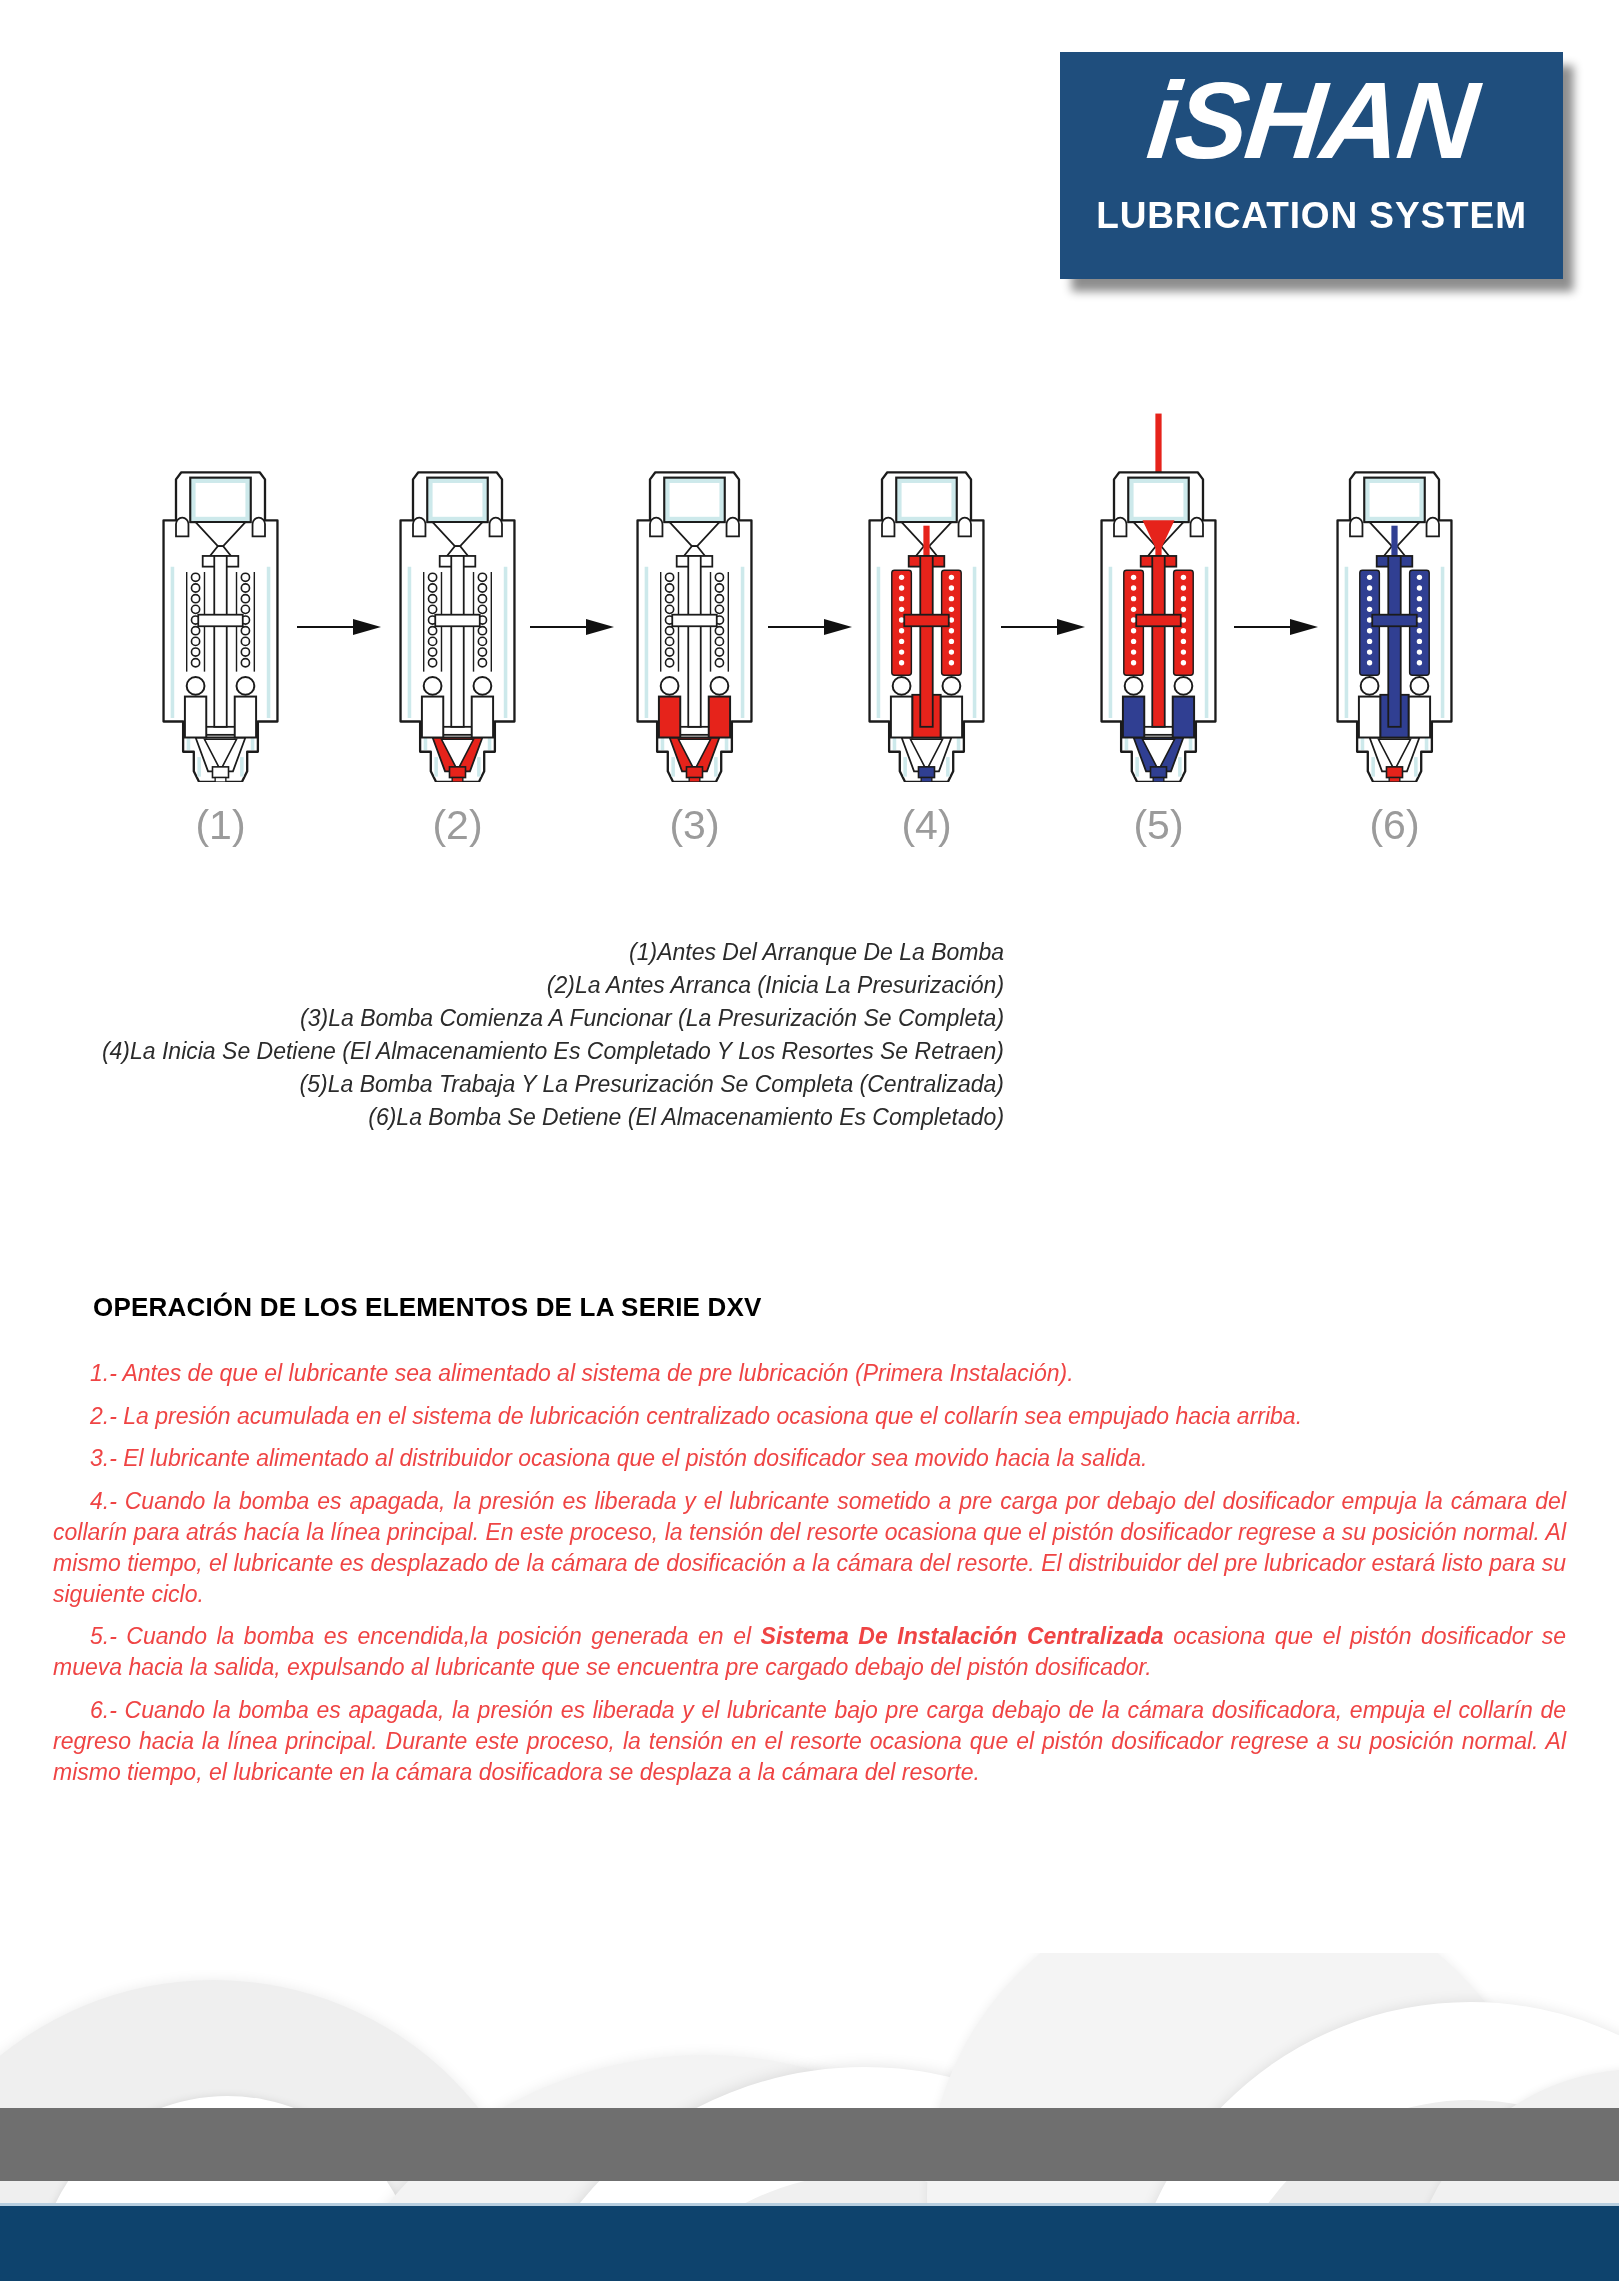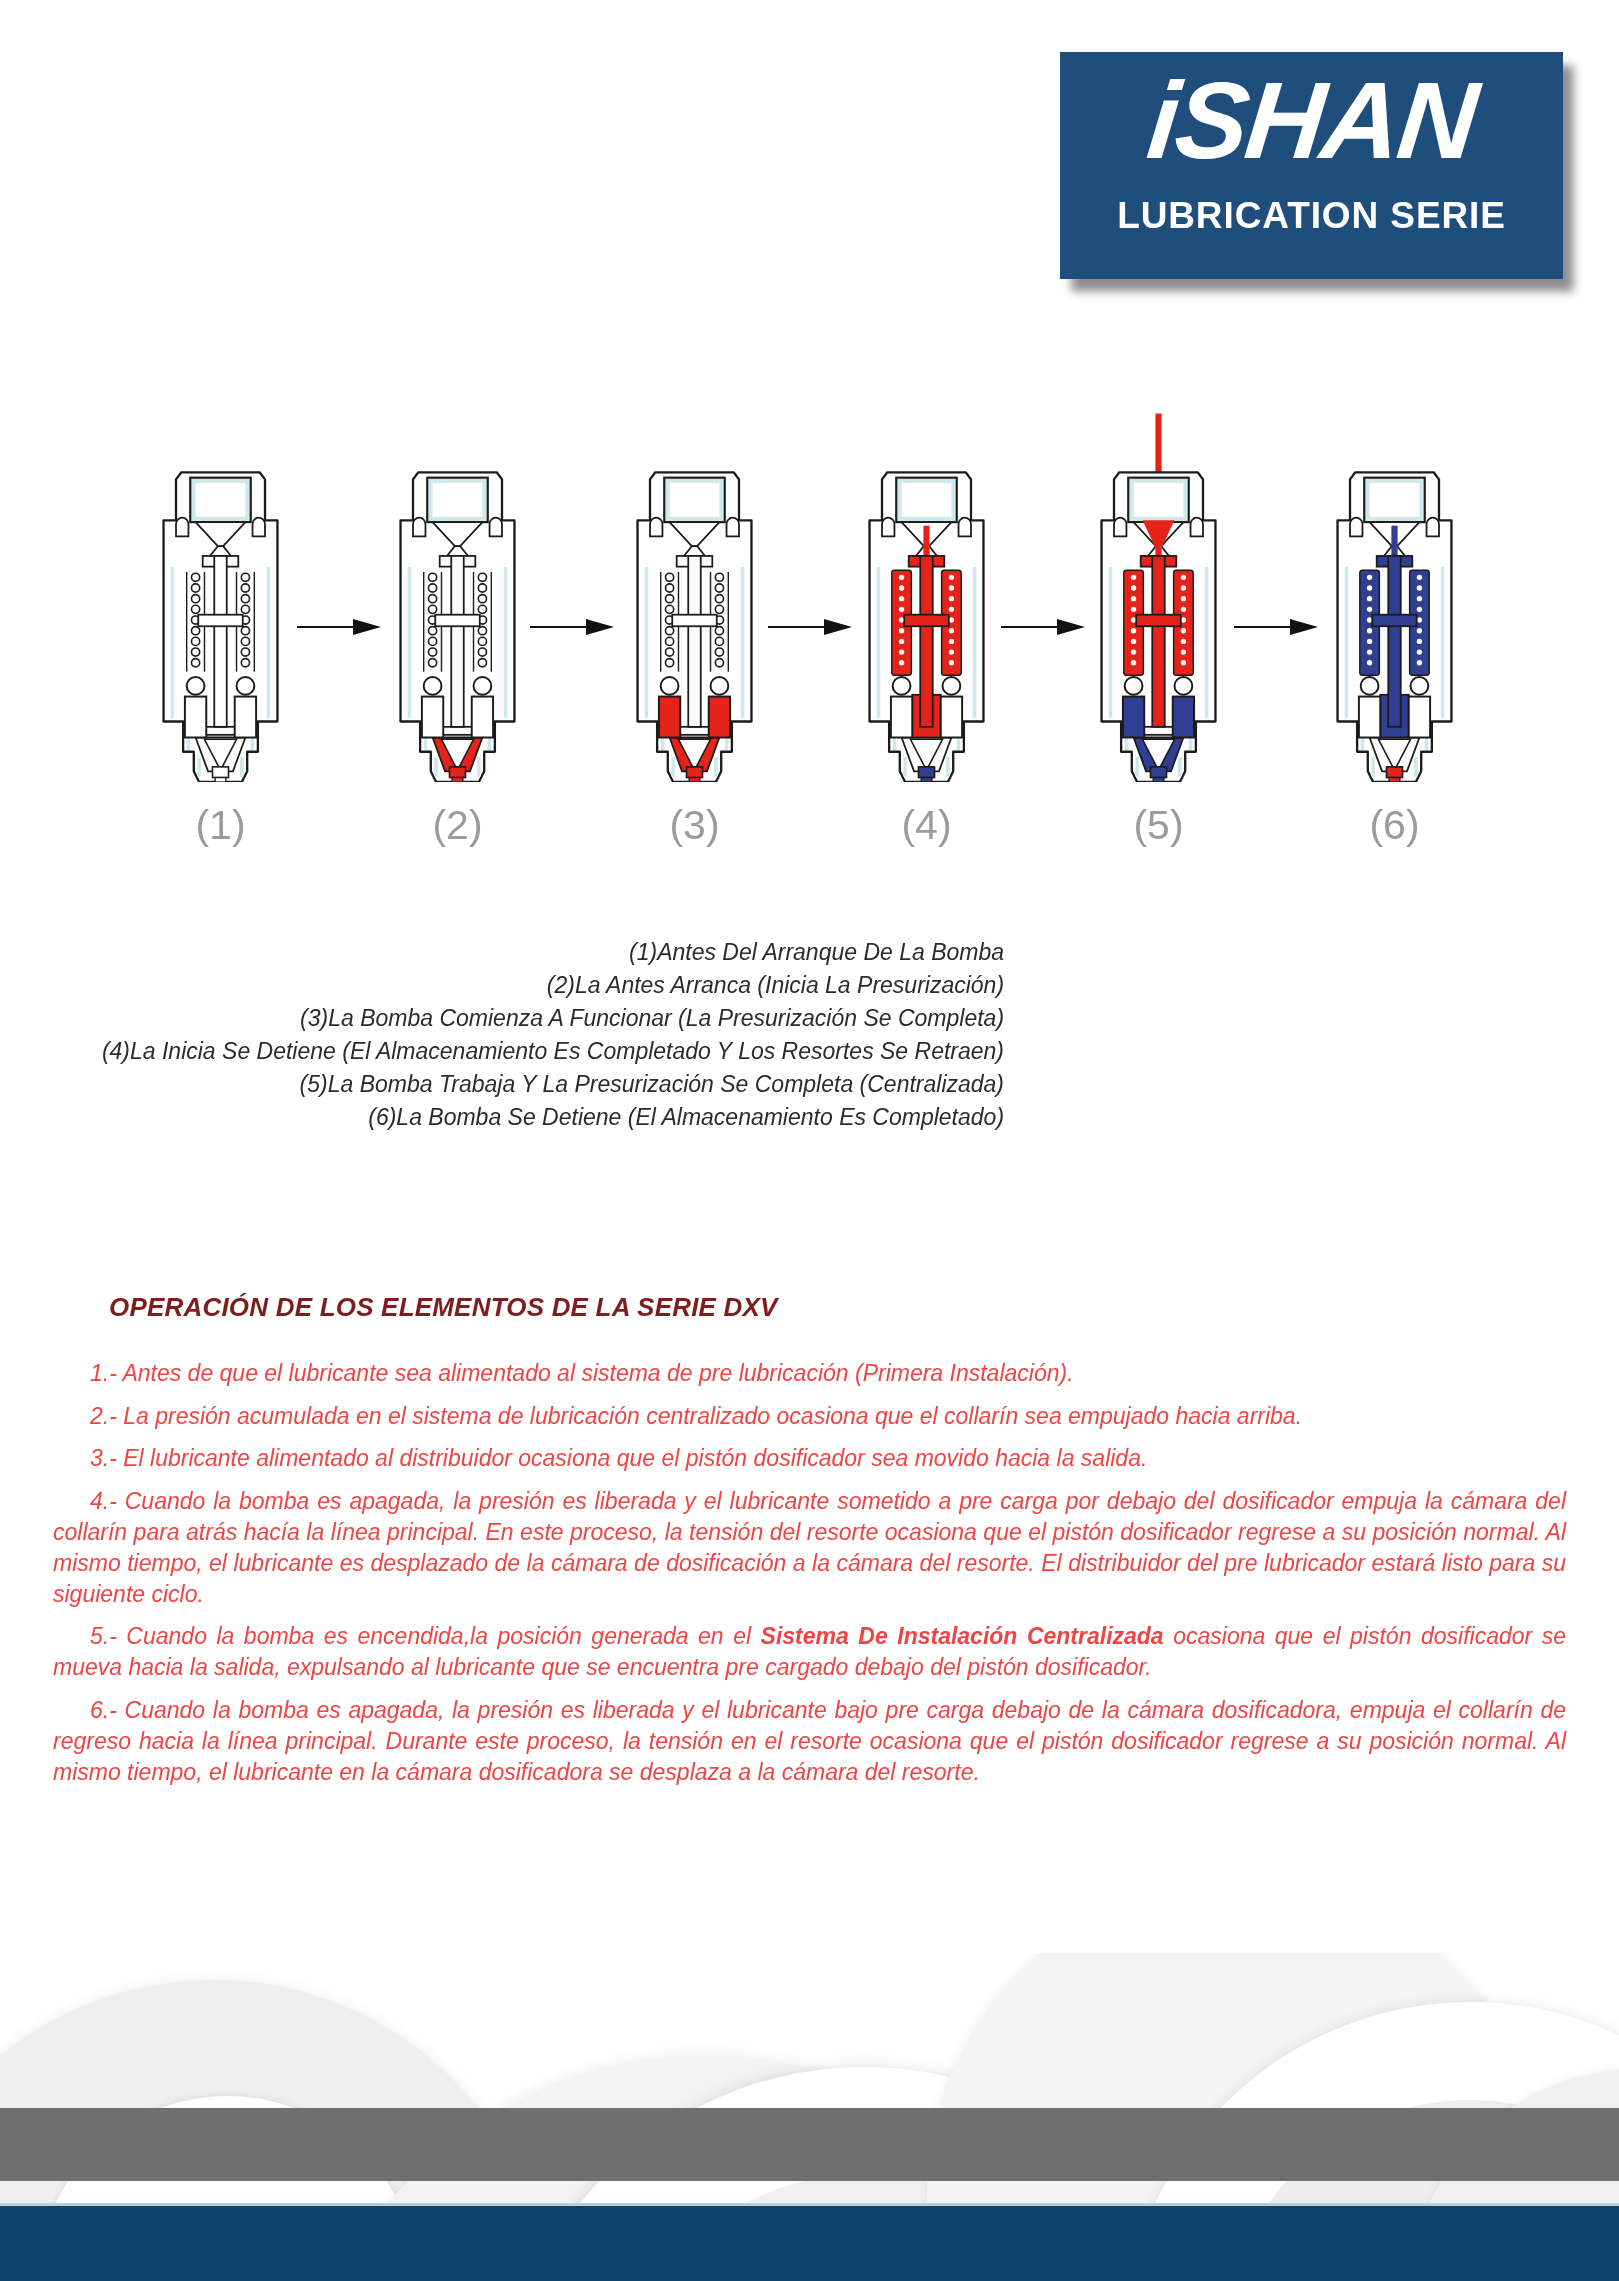--- a/index.html
+++ b/index.html
@@ -26,21 +26,21 @@
                 border-left:28px solid #111;border-top:8px solid transparent;border-bottom:8px solid transparent;}
 
   
   .legend{position:absolute;left:82px;top:936px;font-style:italic;color:#2B2B2B;
           font-size:23px;line-height:33px;text-align:right;}
   .legend .row{white-space:nowrap;}
   .legend .ln{display:inline-block;width:48px;}
 
   
   .heading{position:absolute;left:93px;top:1292px;font-size:26px;font-weight:700;
-           font-style:italic;color:#7f1d1d;letter-spacing:0.2px;margin-left:16px;}
+           color:#000000;letter-spacing:0.2px;}
   .paras{position:absolute;left:53px;top:1358px;width:1513px;font-style:italic;
          color:#ef4444;font-size:23px;line-height:31px;text-align:justify;}
   .paras p{margin:0 0 11.6px 0;text-indent:37px;}
   .paras b{font-weight:700;}
 
   
   .deco{position:absolute;left:0;top:1953px;width:1619px;height:250px;overflow:hidden;z-index:1;}
   .deco .c{position:absolute;border-radius:50%;}
   .c1{width:677px;height:677px;left:-125px;top:27px;background:#efefef;box-shadow:0 0 12.5px rgba(0,0,0,.08);}
   .c2{width:383px;height:383px;left:36px;top:143px;background:#ffffff;box-shadow:0 0 9px rgba(0,0,0,.10);}
@@ -55,21 +55,21 @@
   .accent-line{position:absolute;left:0;top:2203px;width:1619px;height:3.6px;z-index:3;}
   .navy-bar{position:absolute;left:0;top:2206px;width:1619px;height:75px;z-index:3;}
 </style>
 </head>
 <body>
 
 <div class="page">
 
   <div class="logo-box" style="background: rgb(31, 78, 125);">
     <div class="logo-brand">iSHAN</div>
-    <div class="logo-sub">LUBRICATION SERIE</div>
+    <div class="logo-sub">LUBRICATION SYSTEM</div>
   </div>
 
   <div class="stage" style="left:158px">
       <div class="valve-box">
         <svg width="125" height="372" viewBox="0 0 140 418" xmlns="http://www.w3.org/2000/svg">
             <g transform="translate(0,70)">
             <path d="M20,8 L26,0 L114,0 L120,8 L120,54 L134,54 L134,280 L112,280 L112,314 L100,314
          L100,336 L94,348 L46,348 L40,336 L40,314 L28,314 L28,280 L6,280 L6,54 L20,54 Z" fill="#ffffff" stroke="#1B1B1B" stroke-width="2.6" stroke-linejoin="round"></path>
             <line x1="16" y1="106" x2="16" y2="276" stroke="#CDE9EB" stroke-width="4"></line>
         <line x1="124" y1="106" x2="124" y2="276" stroke="#CDE9EB" stroke-width="4"></line>

